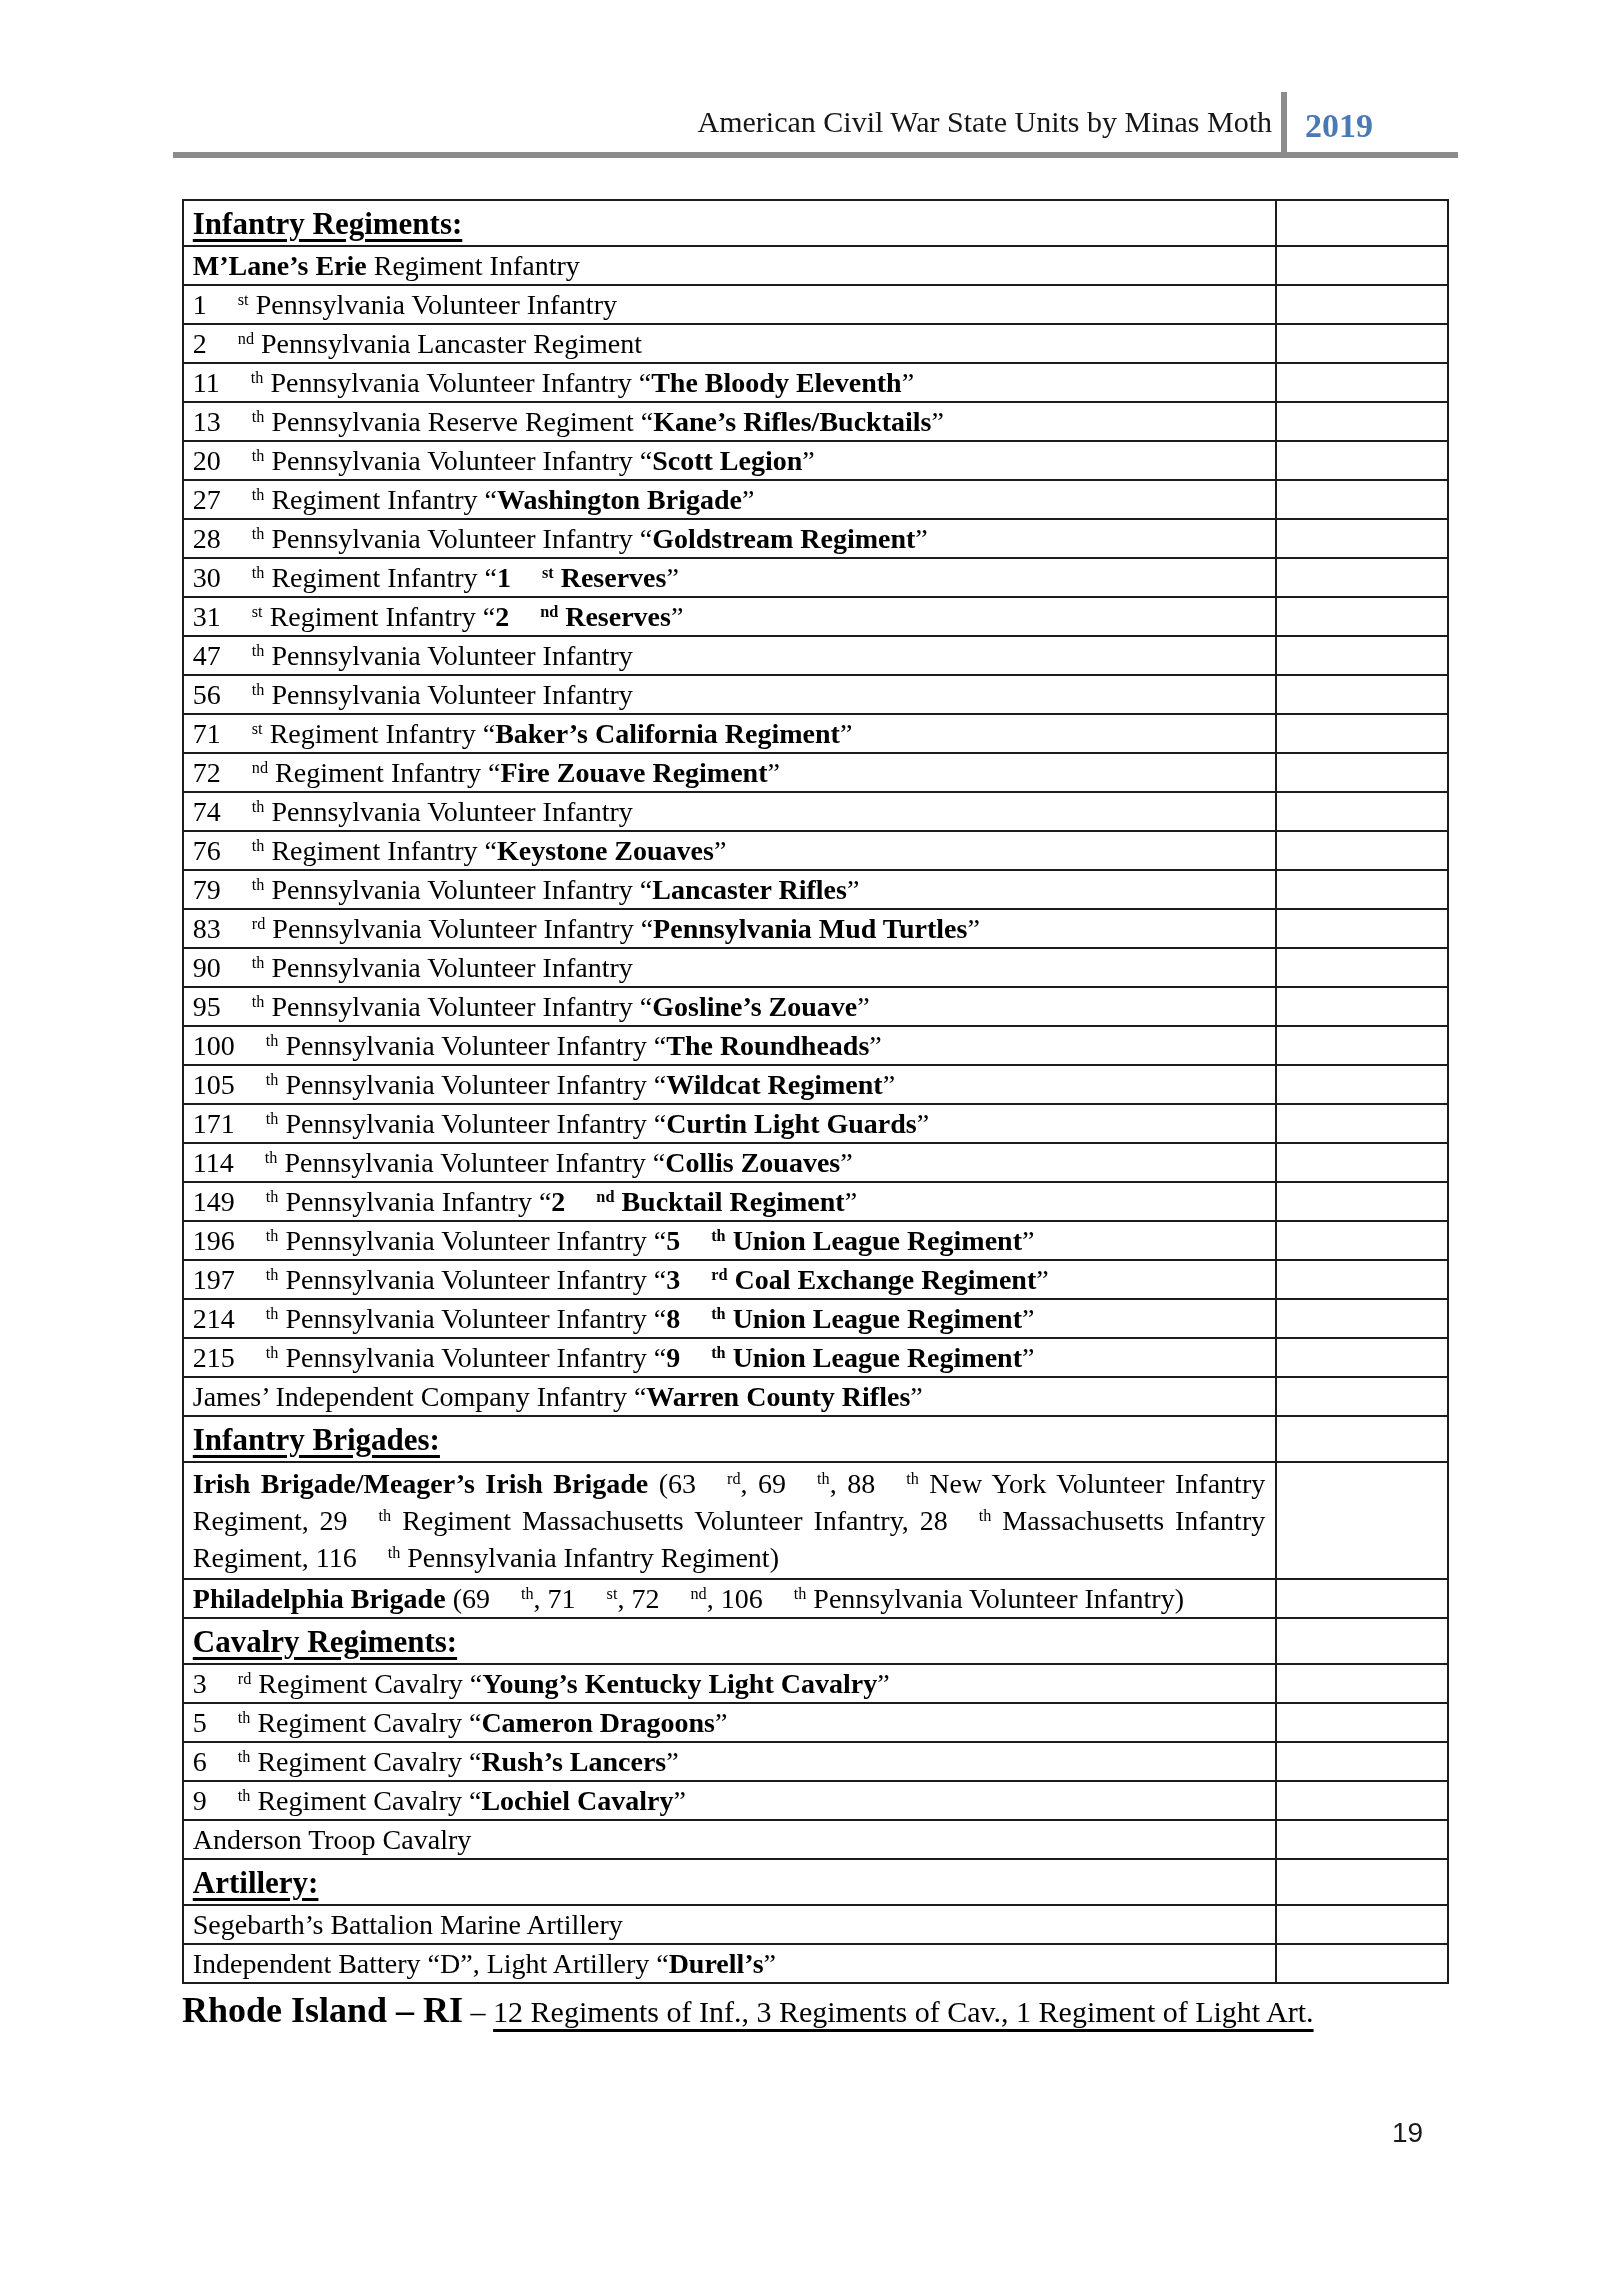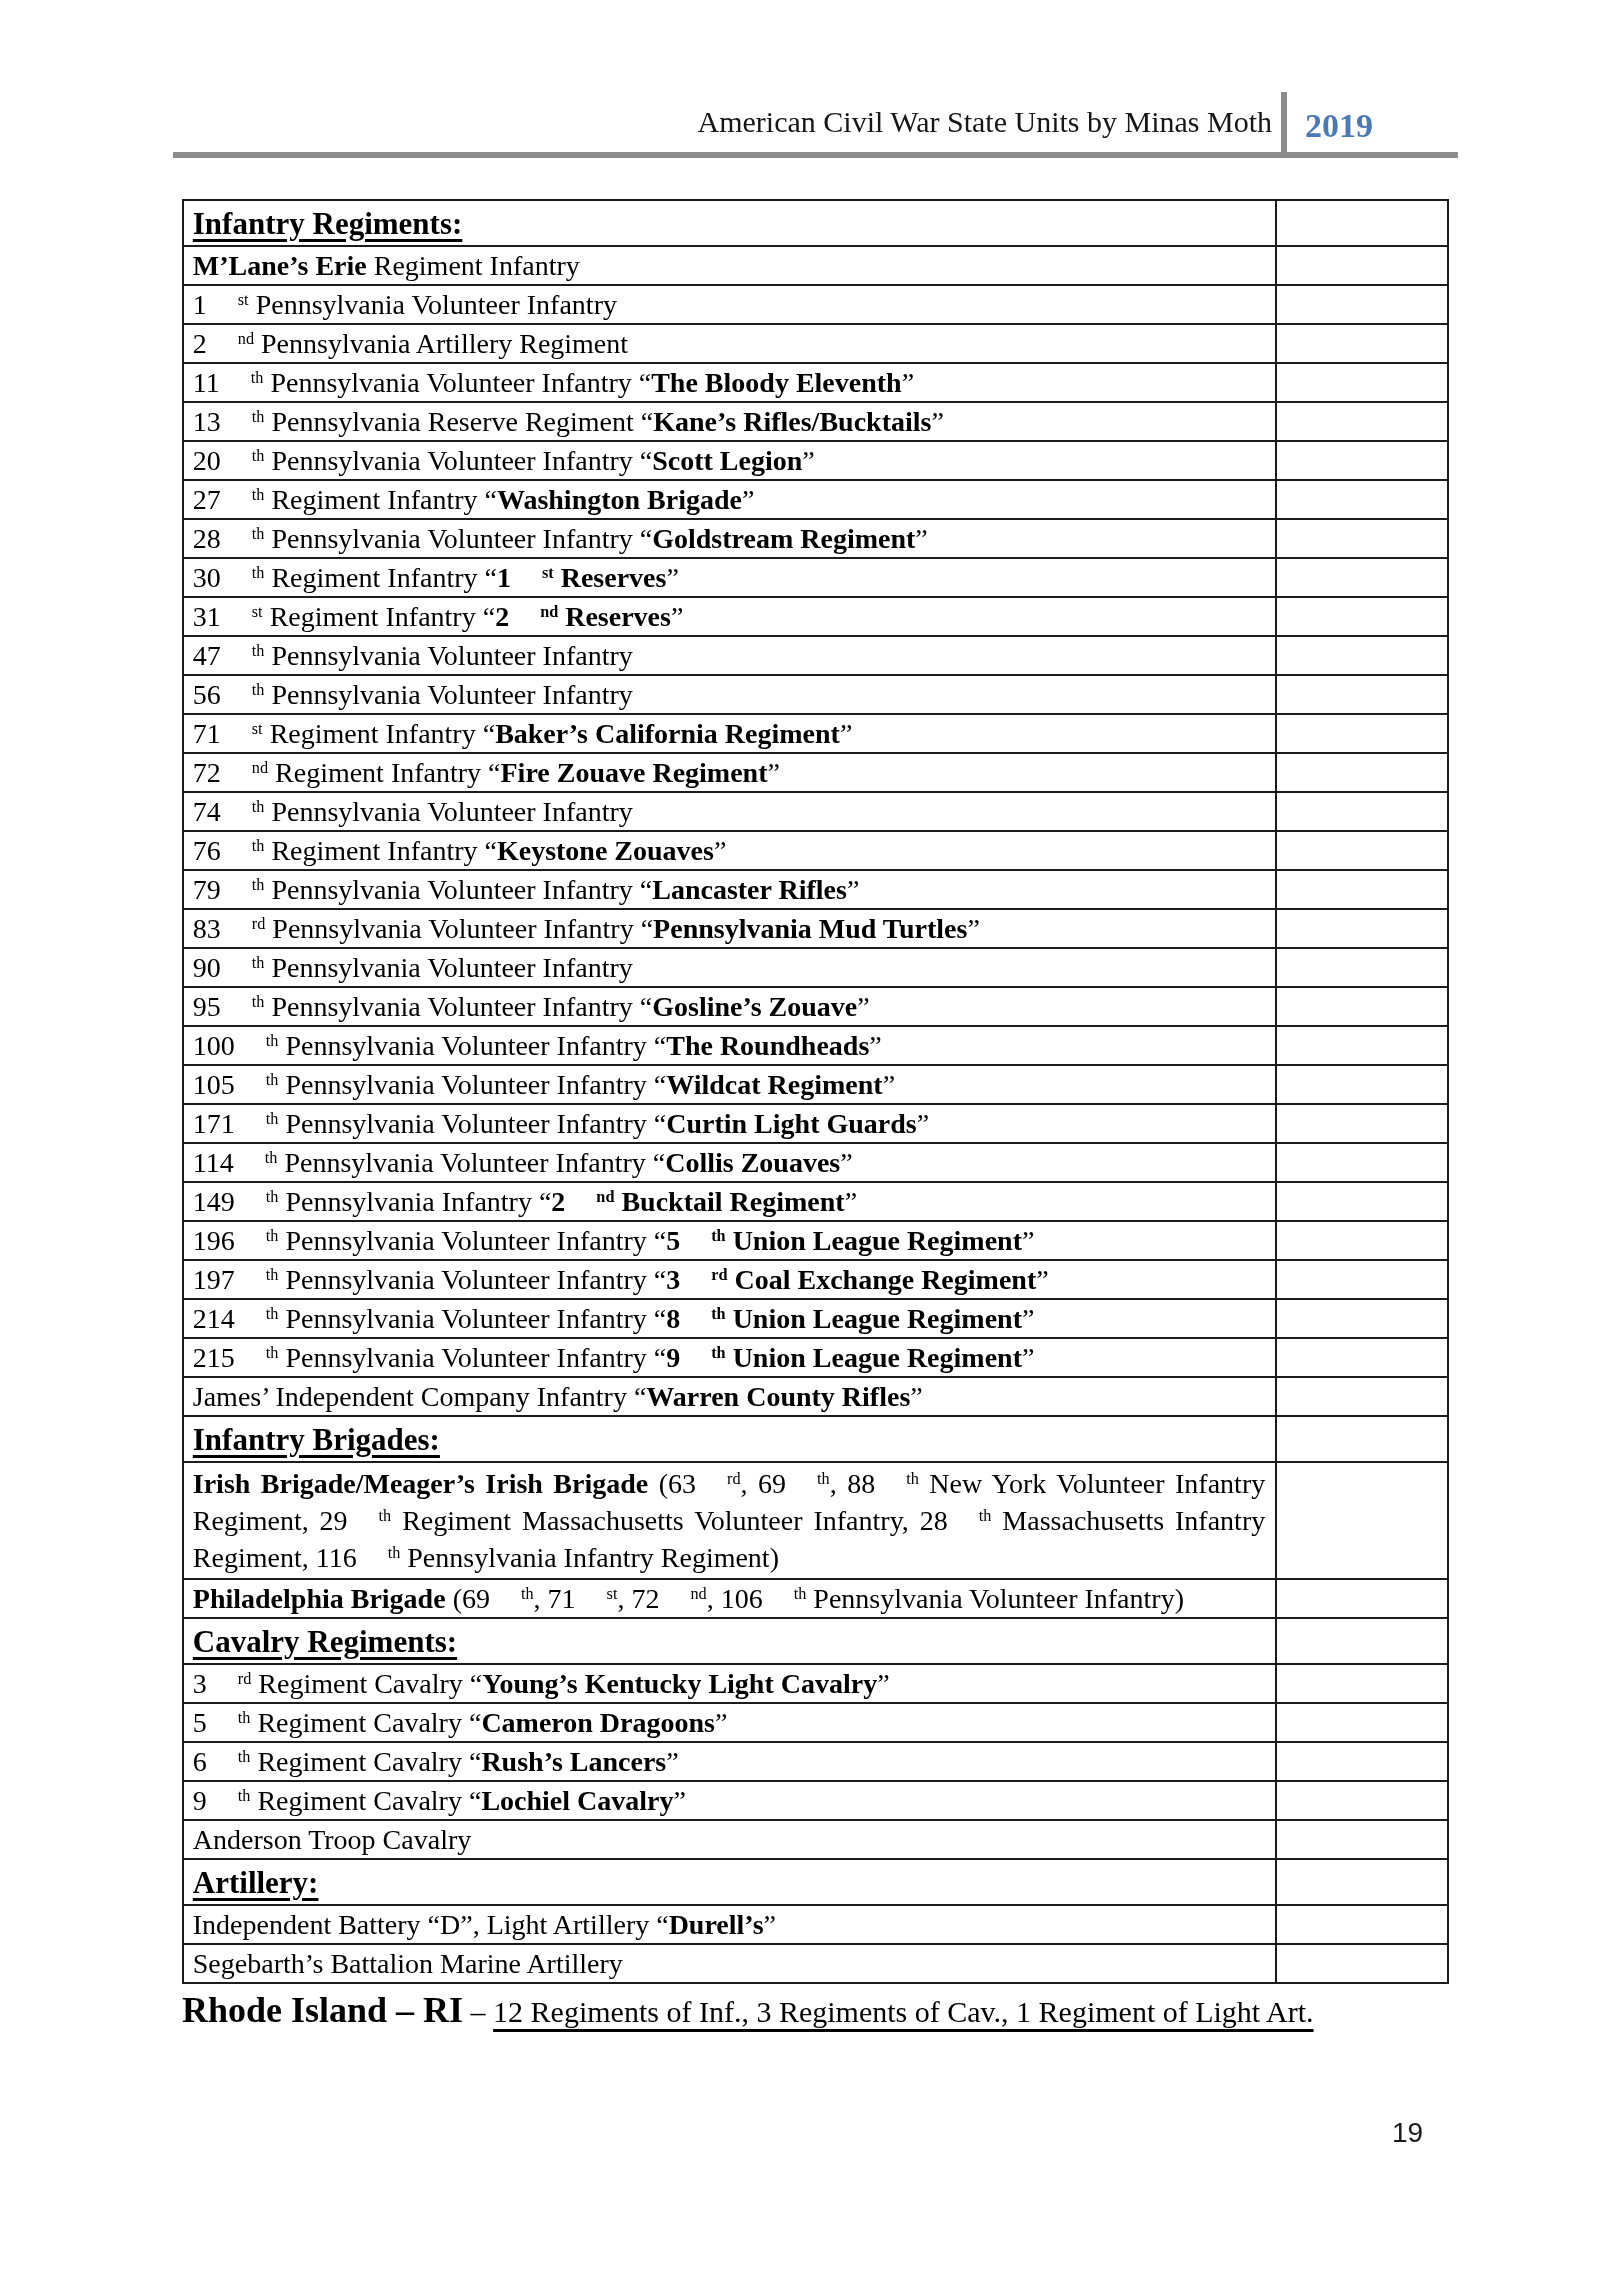--- a/index.html
+++ b/index.html
@@ -72,21 +72,21 @@
       </tr>
       <tr class="item">
         <td class="main"><span class="b">M’Lane’s Erie</span><span> Regiment Infantry</span></td>
         <td class="note"></td>
       </tr>
       <tr class="item">
         <td class="main"><span>1</span><sup>st</sup><span> Pennsylvania Volunteer Infantry</span></td>
         <td class="note"></td>
       </tr>
       <tr class="item">
-        <td class="main"><span>2</span><sup>nd</sup><span> Pennsylvania Artillery Regiment</span></td>
+        <td class="main"><span>2</span><sup>nd</sup><span> Pennsylvania Lancaster Regiment</span></td>
         <td class="note"></td>
       </tr>
       <tr class="item">
         <td class="main"><span>11</span><sup>th</sup><span> Pennsylvania Volunteer Infantry “</span><span class="b">The Bloody Eleventh</span><span>”</span></td>
         <td class="note"></td>
       </tr>
       <tr class="item">
         <td class="main"><span>13</span><sup>th</sup><span> Pennsylvania Reserve Regiment “</span><span class="b">Kane’s Rifles/Bucktails</span><span>”</span></td>
         <td class="note"></td>
       </tr>
@@ -224,25 +224,25 @@
       </tr>
       <tr class="item">
         <td class="main"><span>Anderson Troop Cavalry</span></td>
         <td class="note"></td>
       </tr>
       <tr class="section">
         <td class="main"><span class="section-label">Artillery:</span></td>
         <td class="note"></td>
       </tr>
       <tr class="item">
+        <td class="main"><span>Segebarth’s Battalion Marine Artillery</span></td>
+        <td class="note"></td>
+      </tr>
+      <tr class="item">
         <td class="main"><span>Independent Battery “D”, Light Artillery “</span><span class="b">Durell’s</span><span>”</span></td>
-        <td class="note"></td>
-      </tr>
-      <tr class="item">
-        <td class="main"><span>Segebarth’s Battalion Marine Artillery</span></td>
         <td class="note"></td>
       </tr>
     </tbody>
 </table>
 
 <div class="footer-line">
   <span class="state-name">Rhode Island – RI</span><span class="state-sep"> – </span><span class="state-summary">12 Regiments of Inf., 3 Regiments of Cav., 1 Regiment of Light Art.</span>
 </div>
 
 <div class="page-number">19</div>

